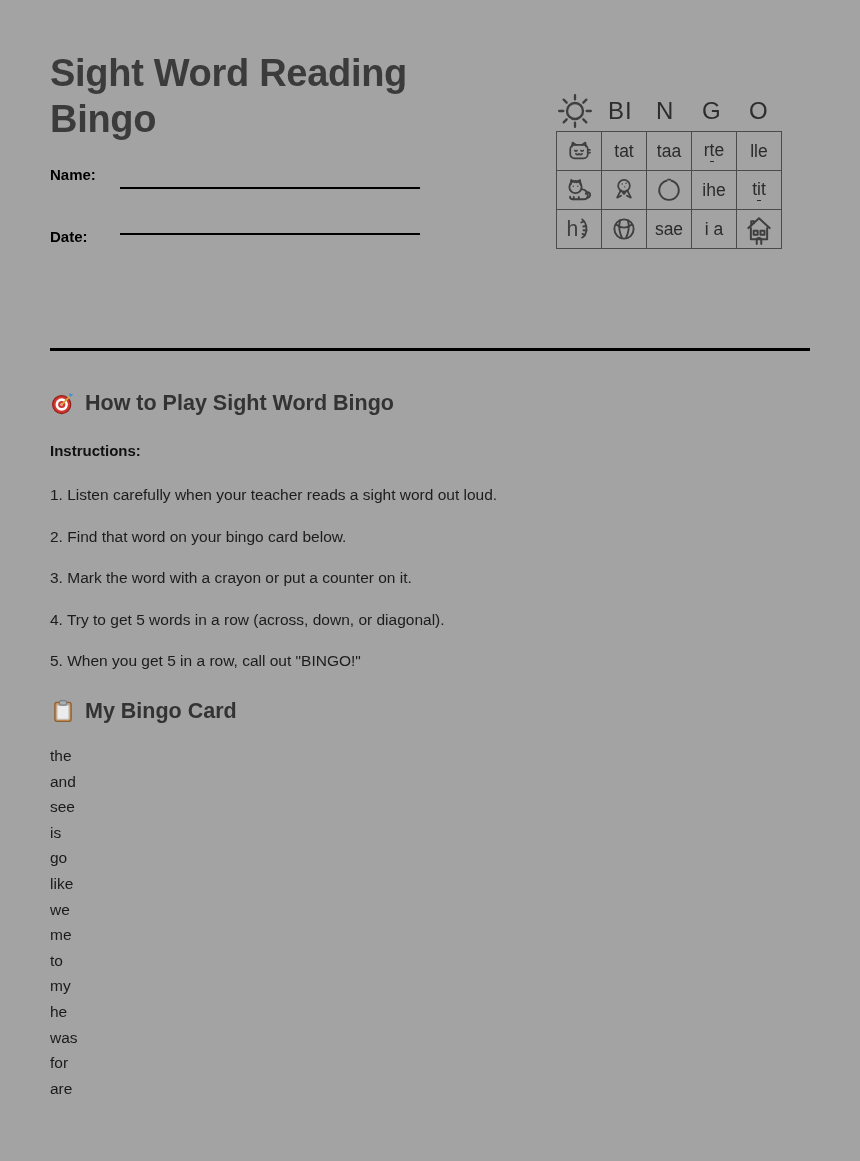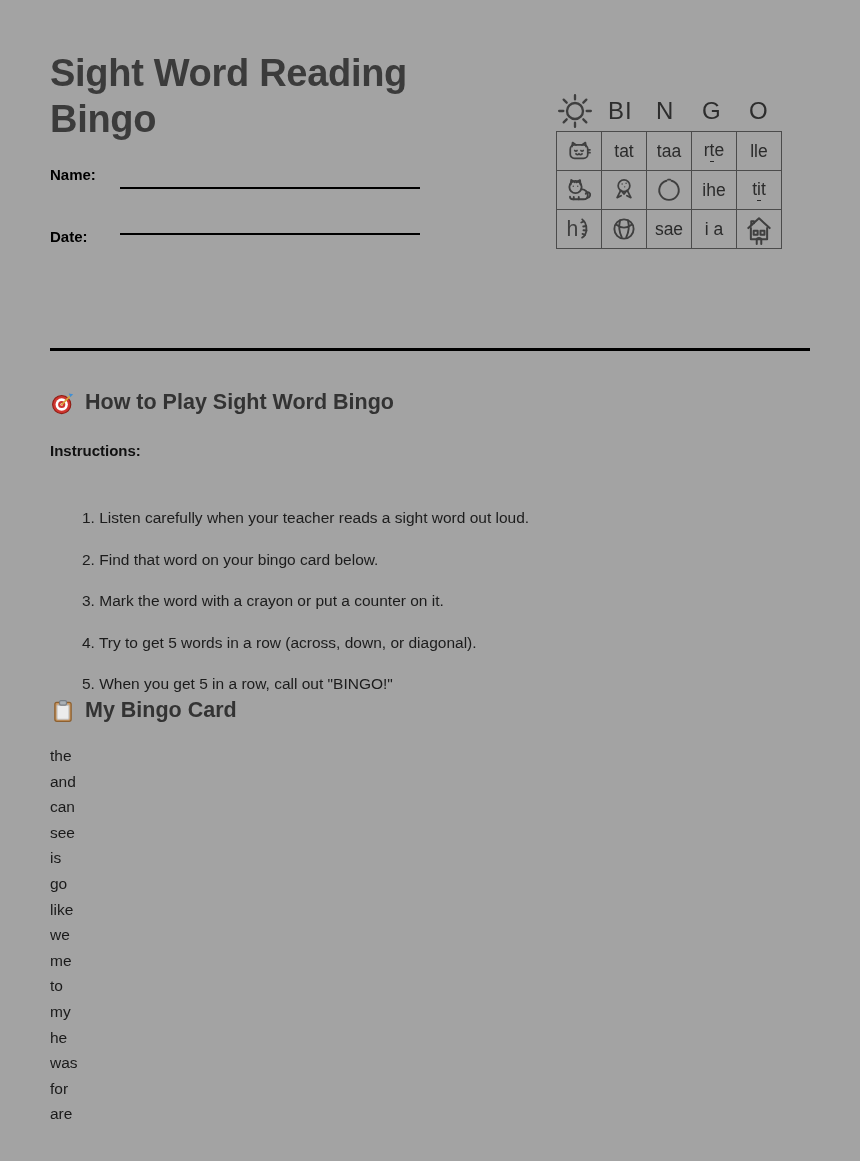--- a/index.html
+++ b/index.html
@@ -35,29 +35,29 @@
   .card-grid td{
     width:44px;height:38px;border:1.6px solid #4b4b4b;text-align:center;vertical-align:middle;
     font-size:17.5px;color:#2b2b2b;padding:0;overflow:visible;
   }
   .card-grid td svg{display:block;margin:0 auto;overflow:visible;}
   .card-grid .ul{display:inline-block;border-bottom:1.6px solid #2b2b2b;padding-bottom:1px;line-height:1;}
   
   .divider{position:absolute;left:50px;top:348px;width:760px;height:3px;background:#000;border:none;margin:0;}
   
   .h2{
-    position:absolute;left:50px;margin:0;display:flex;align-items:flex-start;gap:9px;
+    position:absolute;left:50px;margin:0;display:flex;align-items:center;gap:9px;
     font-size:21.5px;font-weight:700;color:#333333;
   }
   .h2-play{top:390px;}
   .h2-card{top:698px;}
   .h2 .emoji{width:26px;height:26px;flex:0 0 auto;}
   .bold-label{position:absolute;left:50px;top:442px;margin:0;font-size:15px;font-weight:700;color:#111;}
   
-  .steps{position:absolute;left:50px;top:508px;width:560px;margin-left:32px;}
+  .steps{position:absolute;left:50px;top:485px;width:560px;}
   .step{margin:0 0 21.5px 0;font-size:15.5px;line-height:20px;color:#1c1c1c;}
   
   .word-list{position:absolute;left:50px;top:743px;width:300px;}
   .word{font-size:15.5px;line-height:25.6px;color:#1a1a1a;}
 </style>
 </head>
 <body>
 
 <div class="page">
 
@@ -188,21 +188,20 @@
           <rect x="4.5" y="4" width="15" height="17.5" rx="1.8" fill="#c9965f" stroke="#8d6030" stroke-width="1.2"></rect>
           <rect x="6.5" y="6.6" width="11" height="13" rx="0.8" fill="#ececec" stroke="#c2c2c2"></rect>
           <rect x="8.8" y="2.5" width="6.4" height="4" rx="1.2" fill="#aab0b6" stroke="#787e84" stroke-width="1.1"></rect>
         </svg></span>
     <span>My Bingo Card</span>
   </h2>
 
   <div class="word-list" id="word-list">
       <div class="word">the</div>
       <div class="word">and</div>
-      <div class="word">can</div>
       <div class="word">see</div>
       <div class="word">is</div>
       <div class="word">go</div>
       <div class="word">like</div>
       <div class="word">we</div>
       <div class="word">me</div>
       <div class="word">to</div>
       <div class="word">my</div>
       <div class="word">he</div>
       <div class="word">was</div>

